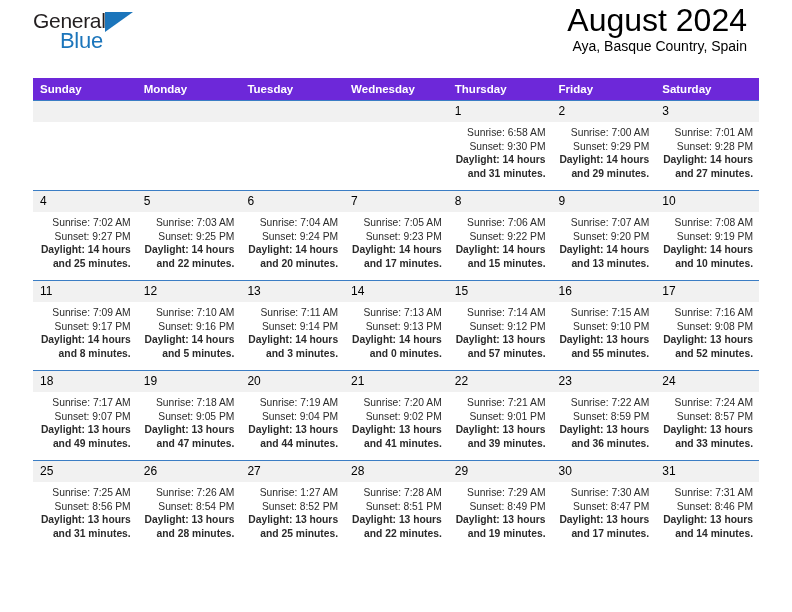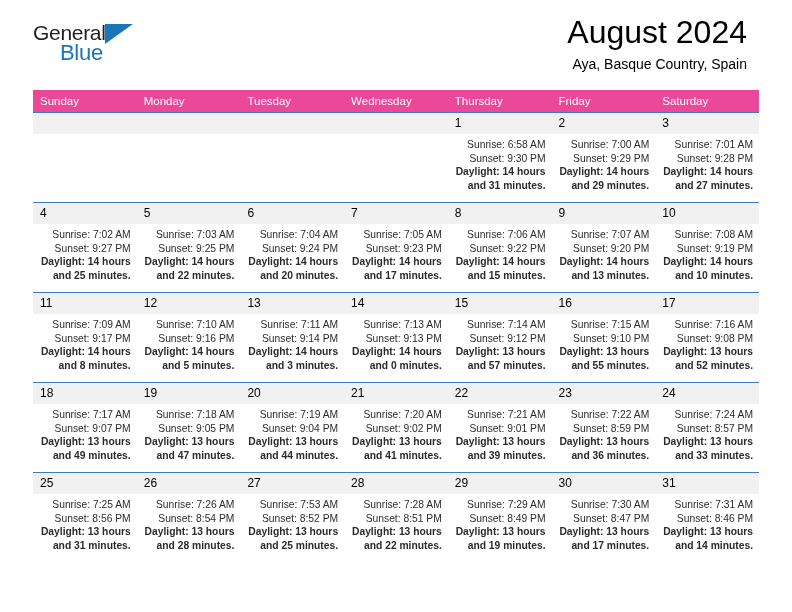--- a/index.html
+++ b/index.html
@@ -13,21 +13,21 @@
     font-family: "Liberation Sans", sans-serif;
     color: #000000;
     overflow: hidden;
   }
 
   .page {
     position: relative;
     width: 780px;
     height: 612px;
     box-sizing: border-box;
-    padding: 12px 33px;
+    padding: 0 33px;
   }
 
   
   .topbar {
     position: relative;
     height: 78px;
     display: flex;
     align-items: flex-start;
     justify-content: space-between;
   }
@@ -74,37 +74,36 @@
   .cal-title {
     font-size: 32px;
     line-height: 32px;
     color: #000;
     font-weight: normal;
     white-space: nowrap;
   }
   .cal-subtitle {
     font-size: 14px;
     line-height: 20px;
-    margin-top: 6px;
     color: #000;
     white-space: nowrap;
   }
 
   
   .calendar {
     width: 726px;
     border-collapse: collapse;
     table-layout: fixed;
   }
 
   .weekday-row th {
-    background: #ec4899;
+    background: #6d28d9;
     color: #ffffff;
     font-size: 11.5px;
-    font-weight: normal;
+    font-weight: bold;
     text-align: left;
     padding: 5px 0 5px 7px;
     height: 18px;
     box-sizing: border-box;
   }
 
   .week-row td {
     vertical-align: top;
     padding: 0;
     height: 90px;
@@ -399,21 +398,21 @@
             <div class="daynum">26</div>
             <div class="details">
               <div>Sunrise: 7:26 AM</div>
               <div>Sunset: 8:54 PM</div>
               <div class="wrapline">Daylight: 13 hours and 28 minutes.</div>
             </div>
           </td>
           <td class="day-cell">
             <div class="daynum">27</div>
             <div class="details">
-              <div>Sunrise: 7:53 AM</div>
+              <div>Sunrise: 1:27 AM</div>
               <div>Sunset: 8:52 PM</div>
               <div class="wrapline">Daylight: 13 hours and 25 minutes.</div>
             </div>
           </td>
           <td class="day-cell">
             <div class="daynum">28</div>
             <div class="details">
               <div>Sunrise: 7:28 AM</div>
               <div>Sunset: 8:51 PM</div>
               <div class="wrapline">Daylight: 13 hours and 22 minutes.</div>

